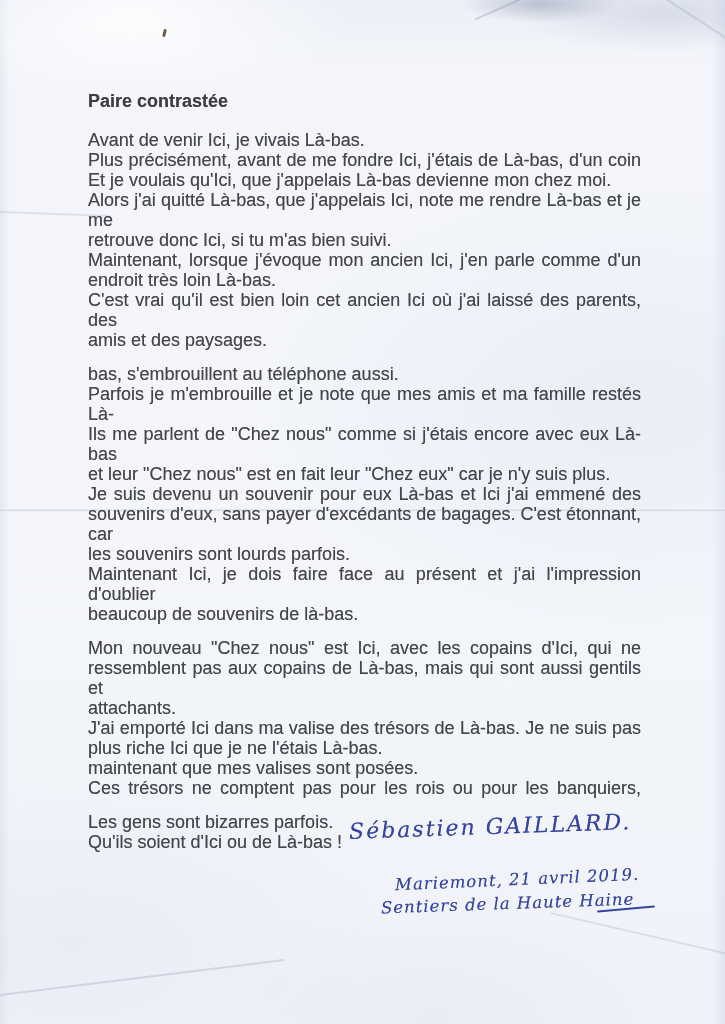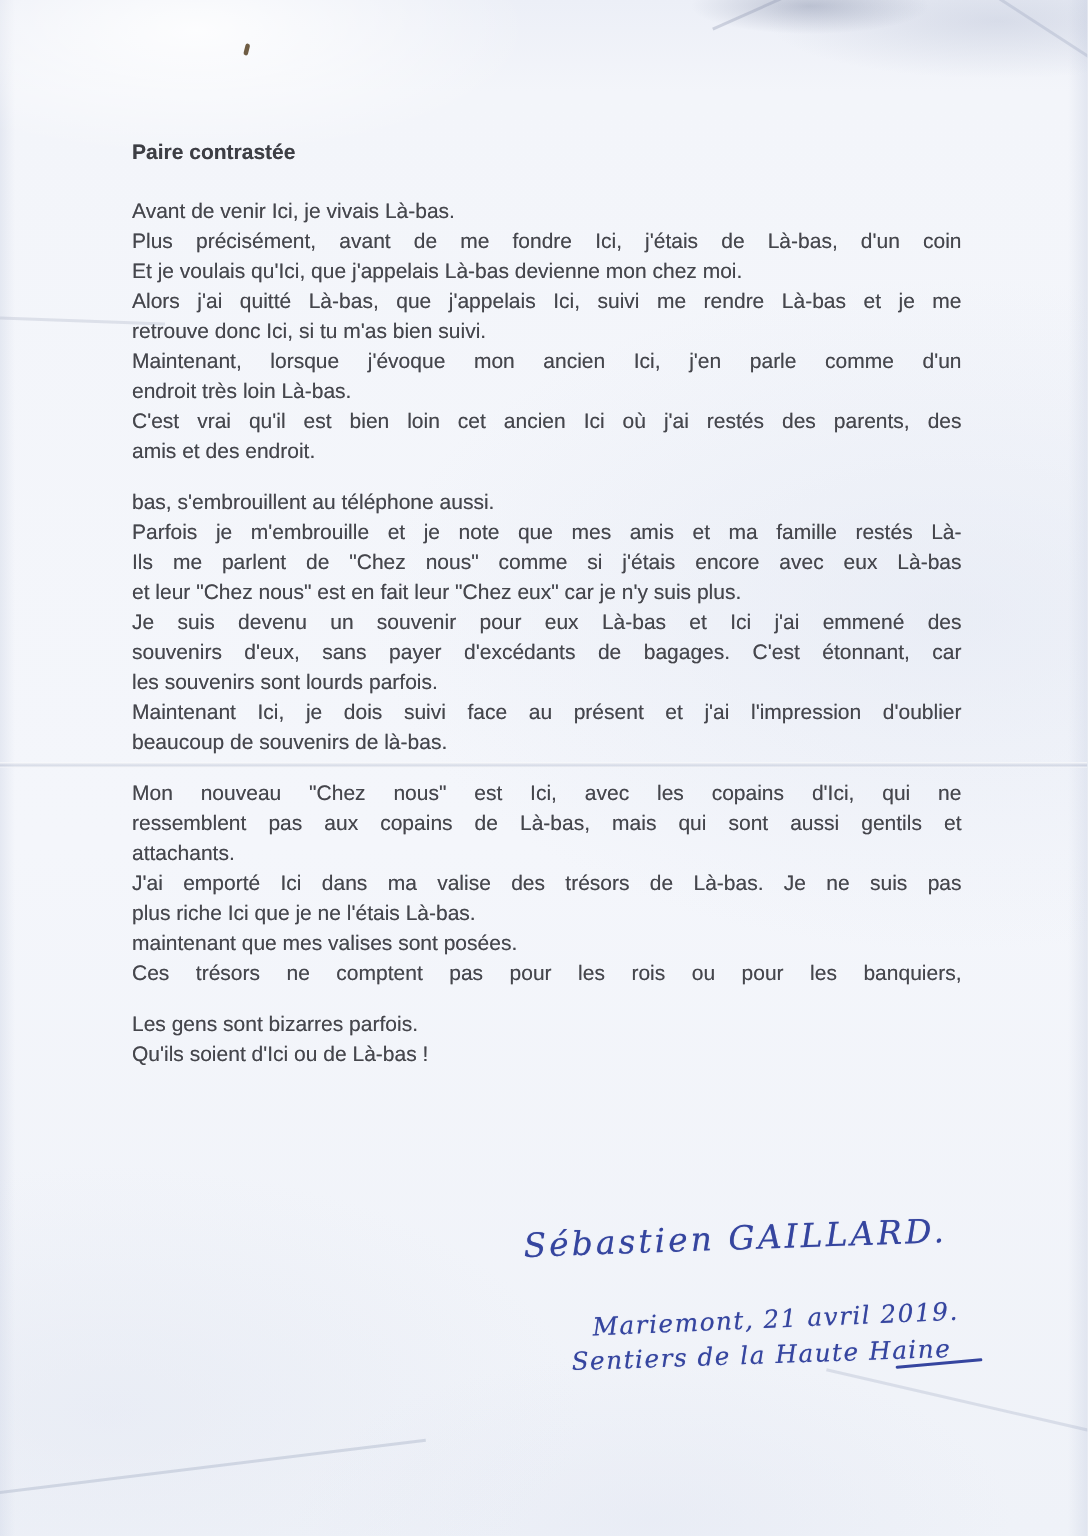--- a/index.html
+++ b/index.html
@@ -21,21 +21,21 @@
     background:linear-gradient(180deg, rgba(255,255,255,.75), rgba(148,158,184,.30) 55%, rgba(255,255,255,.55));}
   .crease-h2{left:0;top:213px;width:110px;height:2px;background:rgba(160,170,192,.28);transform:rotate(2deg);}
   .crease-d1{left:-25px;top:978px;width:310px;height:2px;background:rgba(156,166,190,.35);transform:rotate(-7deg);}
   .crease-d2{left:548px;top:938px;width:230px;height:2px;background:rgba(156,166,190,.28);transform:rotate(13deg);}
   .crease-d3{left:628px;top:22px;width:150px;height:2px;background:rgba(150,160,185,.30);transform:rotate(33deg);}
   .crease-d4{left:470px;top:-6px;width:120px;height:2px;background:rgba(140,150,176,.35);transform:rotate(-24deg);}
   .speck{position:absolute;left:163px;top:29px;width:3px;height:8px;background:#6f5d44;border-radius:2px;transform:rotate(14deg);}
 
   .content{
     position:absolute;left:88px;top:91px;width:553px;
-    color:var(--text,#45464c);font-size:14px;line-height:20px;
+    color:var(--text,#45464c);font-size:18px;line-height:20px;
     text-shadow:0 0 .4px rgba(63,64,72,.55);
   }
   .title{font-weight:700;margin-bottom:19px;color:#3d3e44;}
   .paragraph{margin:0 0 14px 0;}
   .line{min-height:20px;}
   .line.just{text-align:justify;text-align-last:justify;}
 
   .signature{
     position:absolute;left:335px;top:800px;width:340px;height:140px;
     color:var(--ink,#35459f);font-family:"DejaVu Serif",serif;font-style:italic;
@@ -59,36 +59,36 @@
   <div class="crease crease-d4"></div>
   <div class="speck"></div>
 
   <div class="content">
     <div class="title">Paire contrastée</div>
     <div id="paragraphs">
         <div class="paragraph">
           <div class="line">Avant de venir Ici, je vivais Là-bas.</div>
           <div class="line just">Plus précisément, avant de me fondre Ici, j'étais de Là-bas, d'un coin</div>
           <div class="line">Et je voulais qu'Ici, que j'appelais Là-bas devienne mon chez moi.</div>
-          <div class="line just">Alors j'ai quitté Là-bas, que j'appelais Ici, suivi me rendre Là-bas et je me</div>
+          <div class="line just">Alors j'ai quitté Là-bas, que j'appelais Ici, note me rendre Là-bas et je me</div>
           <div class="line">retrouve donc Ici, si tu m'as bien suivi.</div>
           <div class="line just">Maintenant, lorsque j'évoque mon ancien Ici, j'en parle comme d'un</div>
           <div class="line">endroit très loin Là-bas.</div>
-          <div class="line just">C'est vrai qu'il est bien loin cet ancien Ici où j'ai restés des parents, des</div>
-          <div class="line">amis et des endroit.</div>
+          <div class="line just">C'est vrai qu'il est bien loin cet ancien Ici où j'ai laissé des parents, des</div>
+          <div class="line">amis et des paysages.</div>
         </div>
         <div class="paragraph">
           <div class="line">bas, s'embrouillent au téléphone aussi.</div>
           <div class="line just">Parfois je m'embrouille et je note que mes amis et ma famille restés Là-</div>
           <div class="line just">Ils me parlent de "Chez nous" comme si j'étais encore avec eux Là-bas</div>
           <div class="line">et leur "Chez nous" est en fait leur "Chez eux" car je n'y suis plus.</div>
           <div class="line just">Je suis devenu un souvenir pour eux Là-bas et Ici j'ai emmené des</div>
           <div class="line just">souvenirs d'eux, sans payer d'excédants de bagages. C'est étonnant, car</div>
           <div class="line">les souvenirs sont lourds parfois.</div>
-          <div class="line just">Maintenant Ici, je dois suivi face au présent et j'ai l'impression d'oublier</div>
+          <div class="line just">Maintenant Ici, je dois faire face au présent et j'ai l'impression d'oublier</div>
           <div class="line">beaucoup de souvenirs de là-bas.</div>
         </div>
         <div class="paragraph">
           <div class="line just">Mon nouveau "Chez nous" est Ici, avec les copains d'Ici, qui ne</div>
           <div class="line just">ressemblent pas aux copains de Là-bas, mais qui sont aussi gentils et</div>
           <div class="line">attachants.</div>
           <div class="line just">J'ai emporté Ici dans ma valise des trésors de Là-bas. Je ne suis pas</div>
           <div class="line">plus riche Ici que je ne l'étais Là-bas.</div>
           <div class="line">maintenant que mes valises sont posées.</div>
           <div class="line just">Ces trésors ne comptent pas pour les rois ou pour les banquiers,</div>

